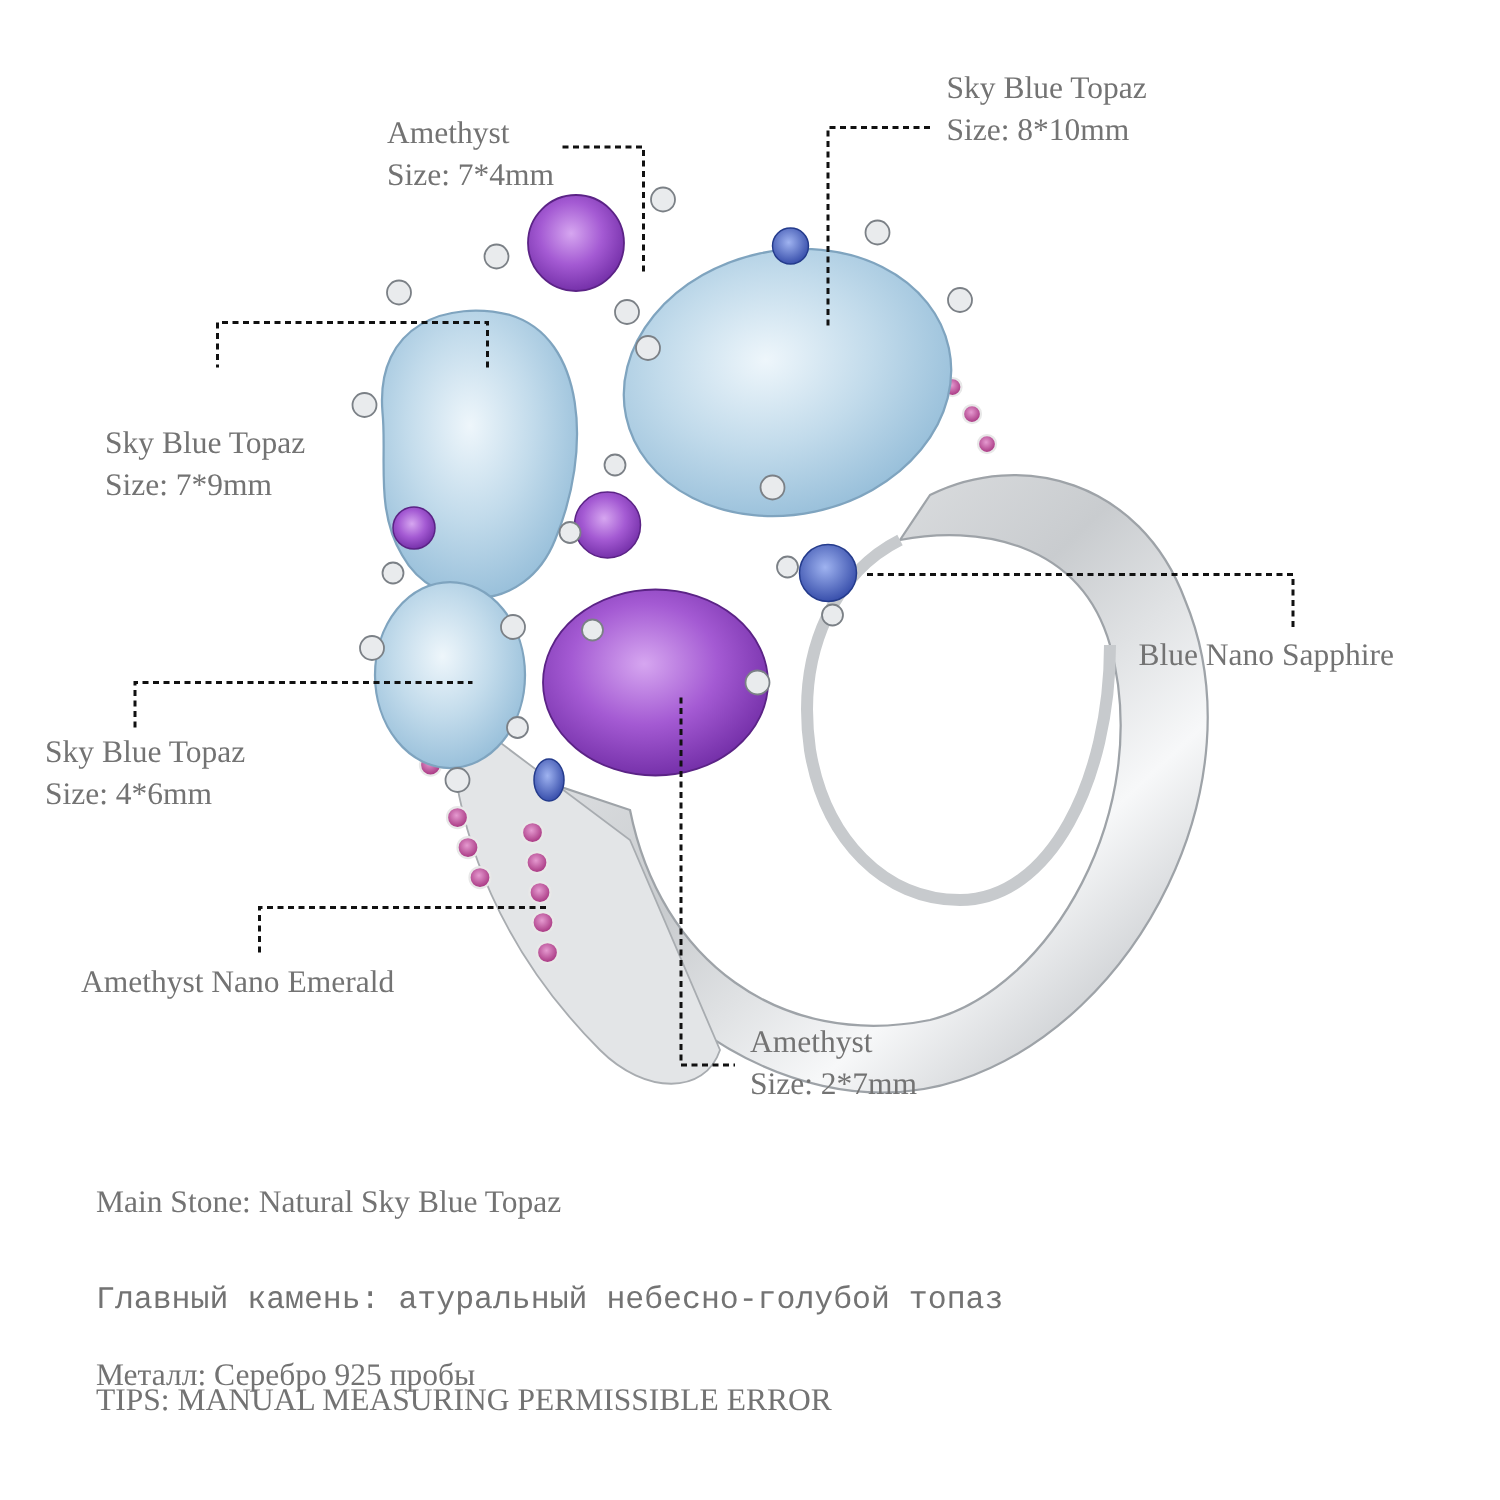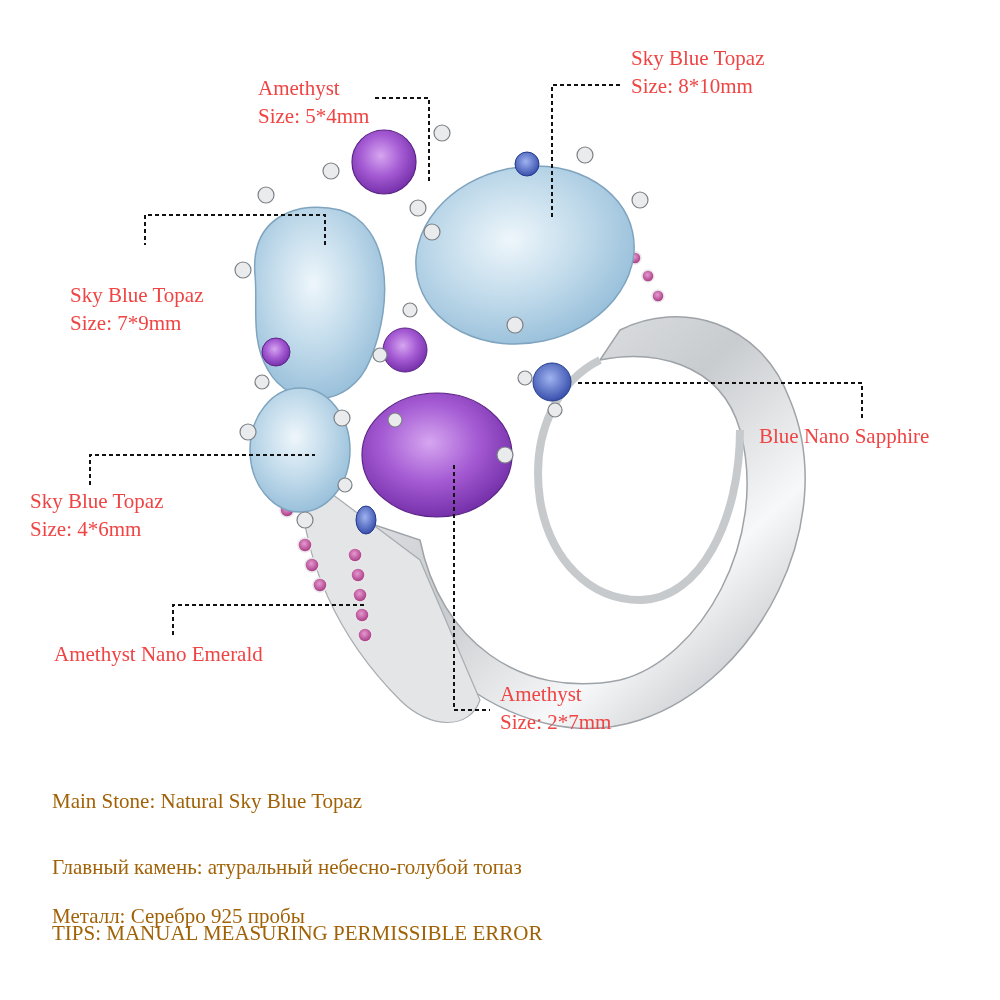--- a/index.html
+++ b/index.html
@@ -1,19 +1,19 @@
 <!DOCTYPE html>
 <html><head>
 <meta charset="utf-8">
 <style>
   html, body { margin:0; padding:0; background:#ffffff; }
   #stage { position:relative; width:1000px; height:1000px; overflow:hidden; background:#fff;
            font-family:"Liberation Serif","DejaVu Serif",serif; color:#111; }
-  .lbl { position:absolute; font-size:21px; line-height:28px; white-space:nowrap; color:#ef4444; }
-  .spec { position:absolute; left:52px; font-size:21px; line-height:33px; white-space:nowrap; color:#a16207; }
+  .lbl { position:absolute; font-size:21px; line-height:28px; white-space:nowrap; color:#737373; }
+  .spec { position:absolute; left:64px; font-size:21px; line-height:33px; white-space:nowrap; color:#737373; }
   svg.art { position:absolute; left:0; top:0; }
 </style>
 </head>
 <body>
 
 <div id="stage">
 
   <svg class="art" width="1000" height="1000" viewBox="0 0 1000 1000">
     <defs>
       <radialGradient id="topaz" cx="45%" cy="40%" r="65%">
@@ -115,21 +115,21 @@
       <polyline points="325,245 325,215 145,215 145,245" transform="translate(0,0)"></polyline>
       <polyline points="90,485 90,455 315,455"></polyline>
       <polyline points="173,635 173,605 365,605"></polyline>
       <polyline points="578,383 862,383 862,420"></polyline>
       <polyline points="454,465 454,710 490,710"></polyline>
     </g>
   </svg>
 
   <div class="lbl" style="left:258px; top:74px;">
     <div>Amethyst</div>
-    <div>Size: 5*4mm</div>
+    <div>Size: 7*4mm</div>
   </div>
 
   <div class="lbl" style="left:631px; top:44px;">
     <div>Sky Blue Topaz</div>
     <div>Size: 8*10mm</div>
   </div>
 
   <div class="lbl" style="left:70px; top:281px;">
     <div>Sky Blue Topaz</div>
     <div>Size: 7*9mm</div>
@@ -147,16 +147,16 @@
   <div class="lbl" style="left:759px; top:422px;">
     <div>Blue Nano Sapphire</div>
   </div>
 
   <div class="lbl" style="left:500px; top:680px;">
     <div>Amethyst</div>
     <div>Size: 2*7mm</div>
   </div>
 
   <div class="spec" style="top:785px;">Main Stone: Natural Sky Blue Topaz</div>
-  <div class="spec" style="top:851px;">Главный камень: атуральный небесно-голубой топаз</div>
+  <div class="spec" style="top:851px;font-family:Liberation Mono, monospace;">Главный камень: атуральный небесно-голубой топаз</div>
   <div class="spec" style="top:884px;margin-top:16px;">Металл: Серебро 925 пробы</div>
   <div class="spec" style="top:917px;">TIPS: MANUAL MEASURING PERMISSIBLE ERROR</div>
 </div>
 
 </body></html>

